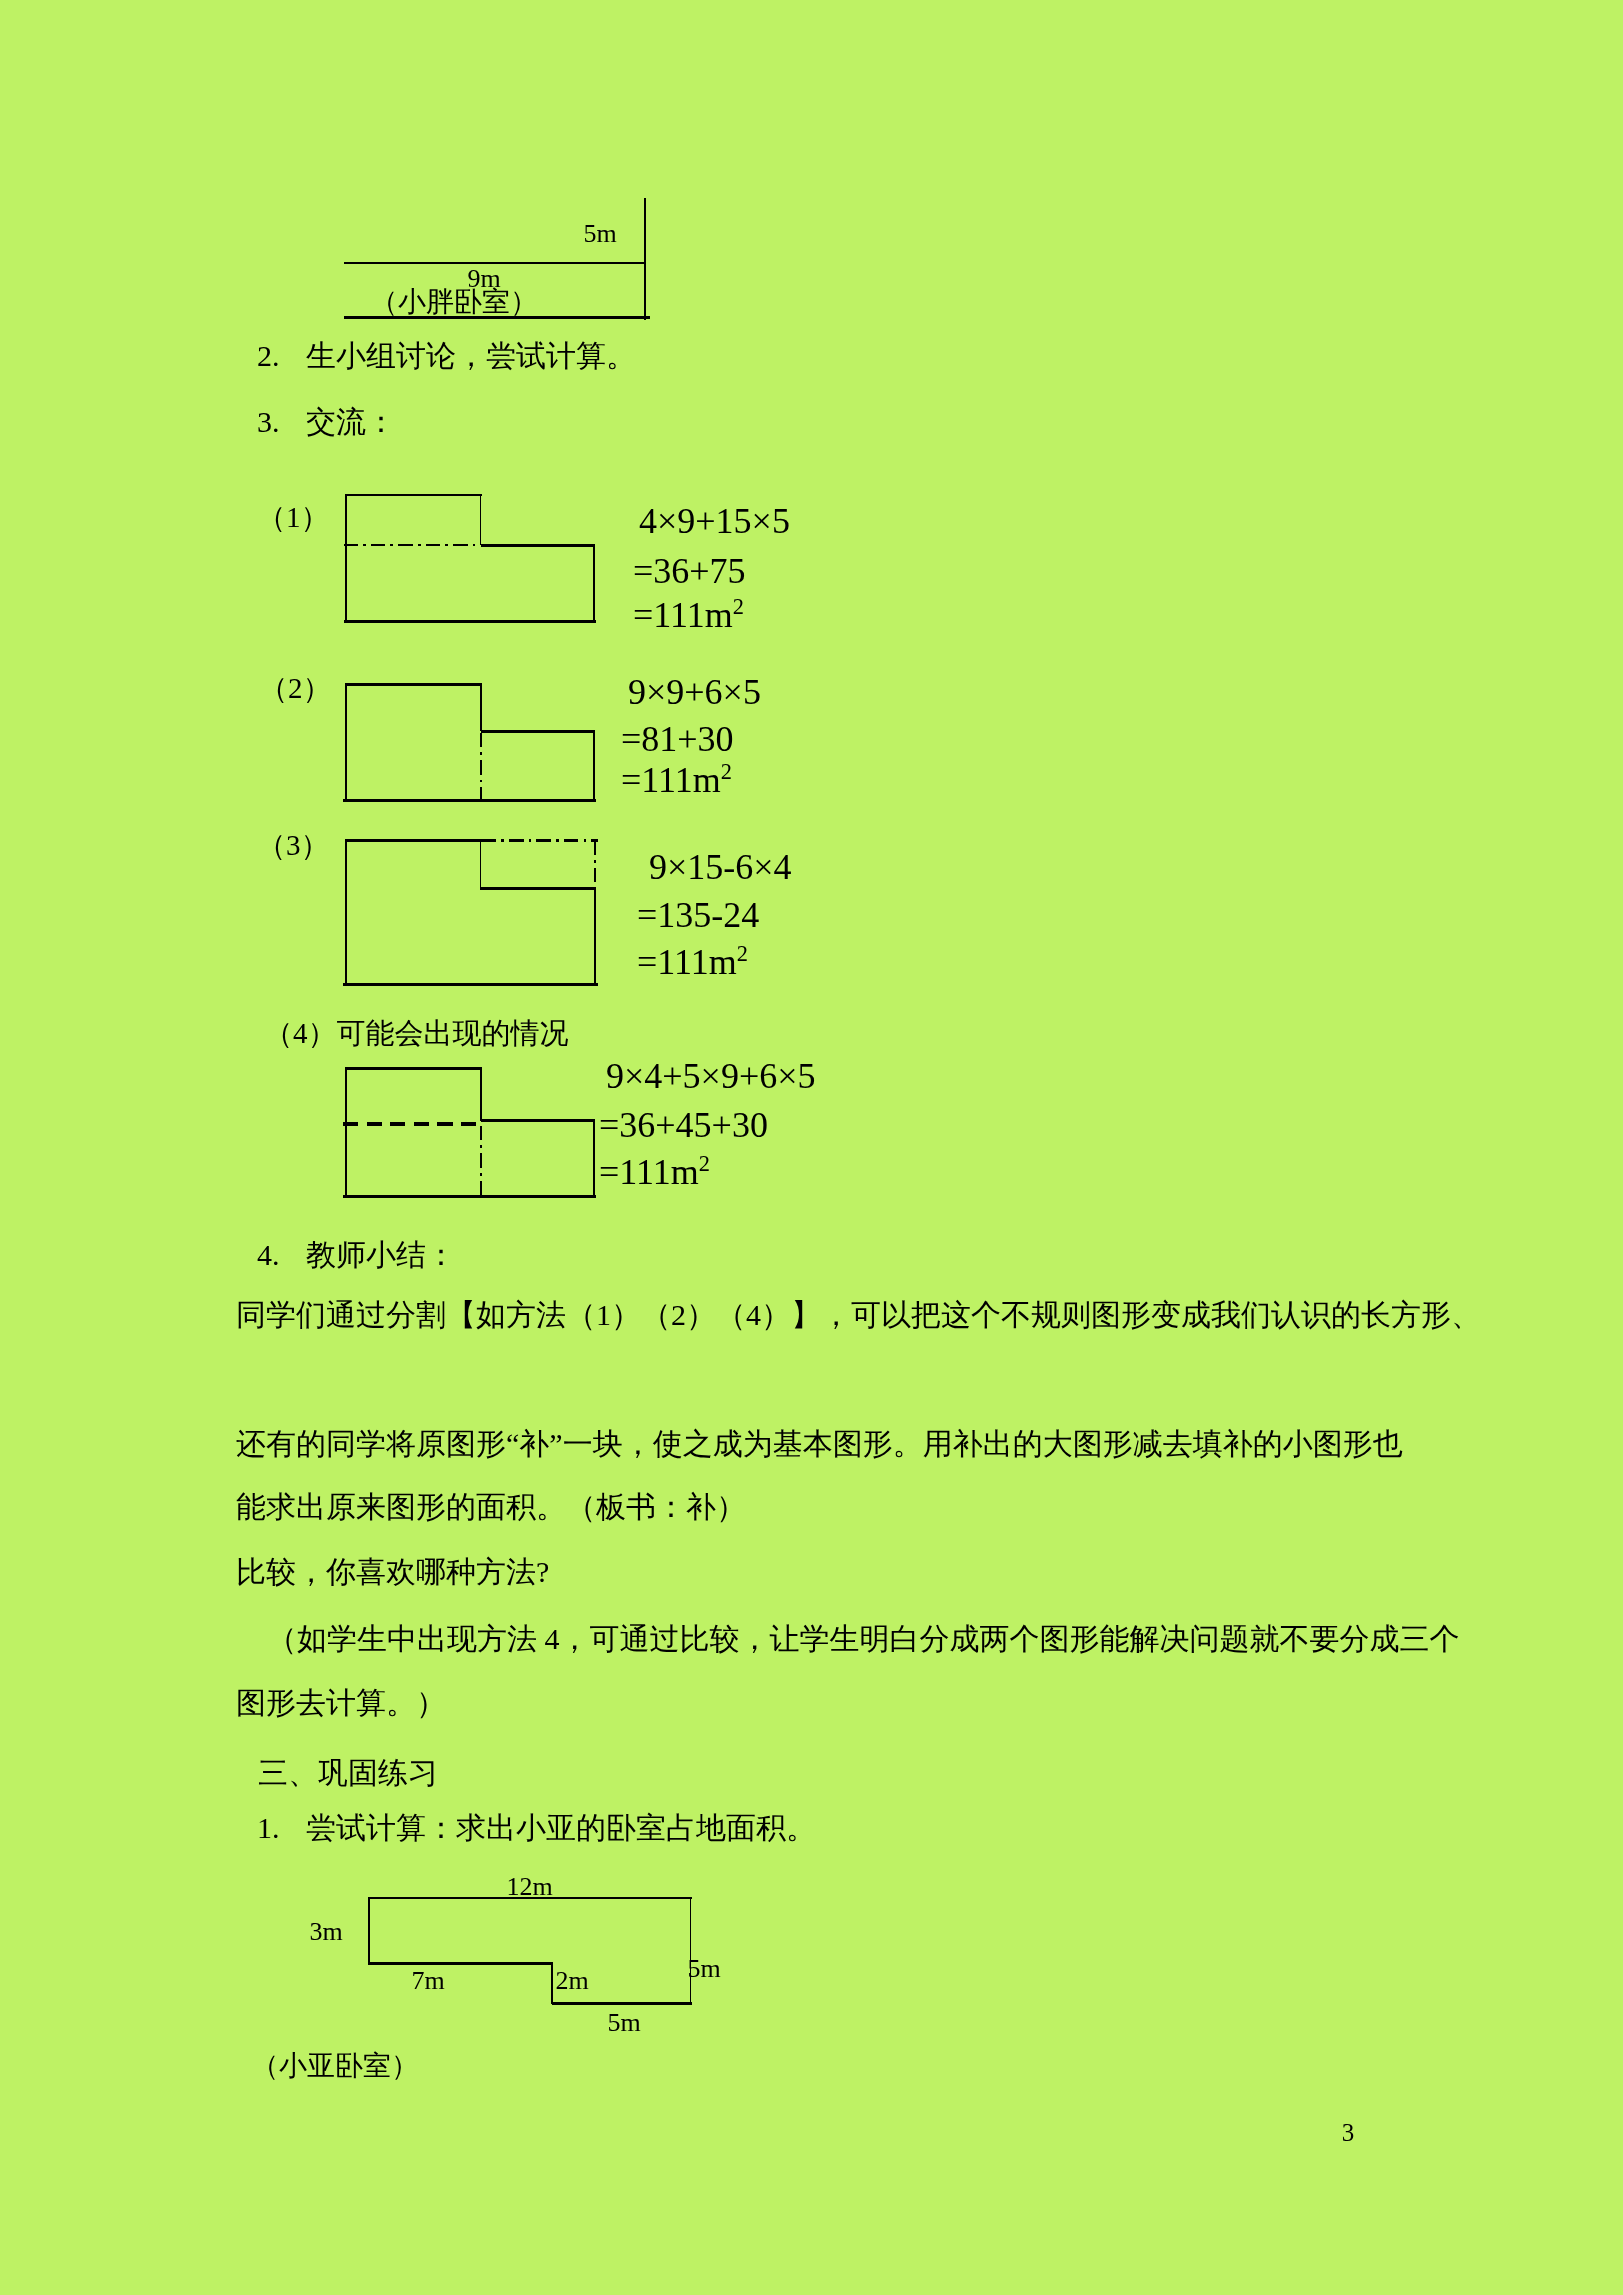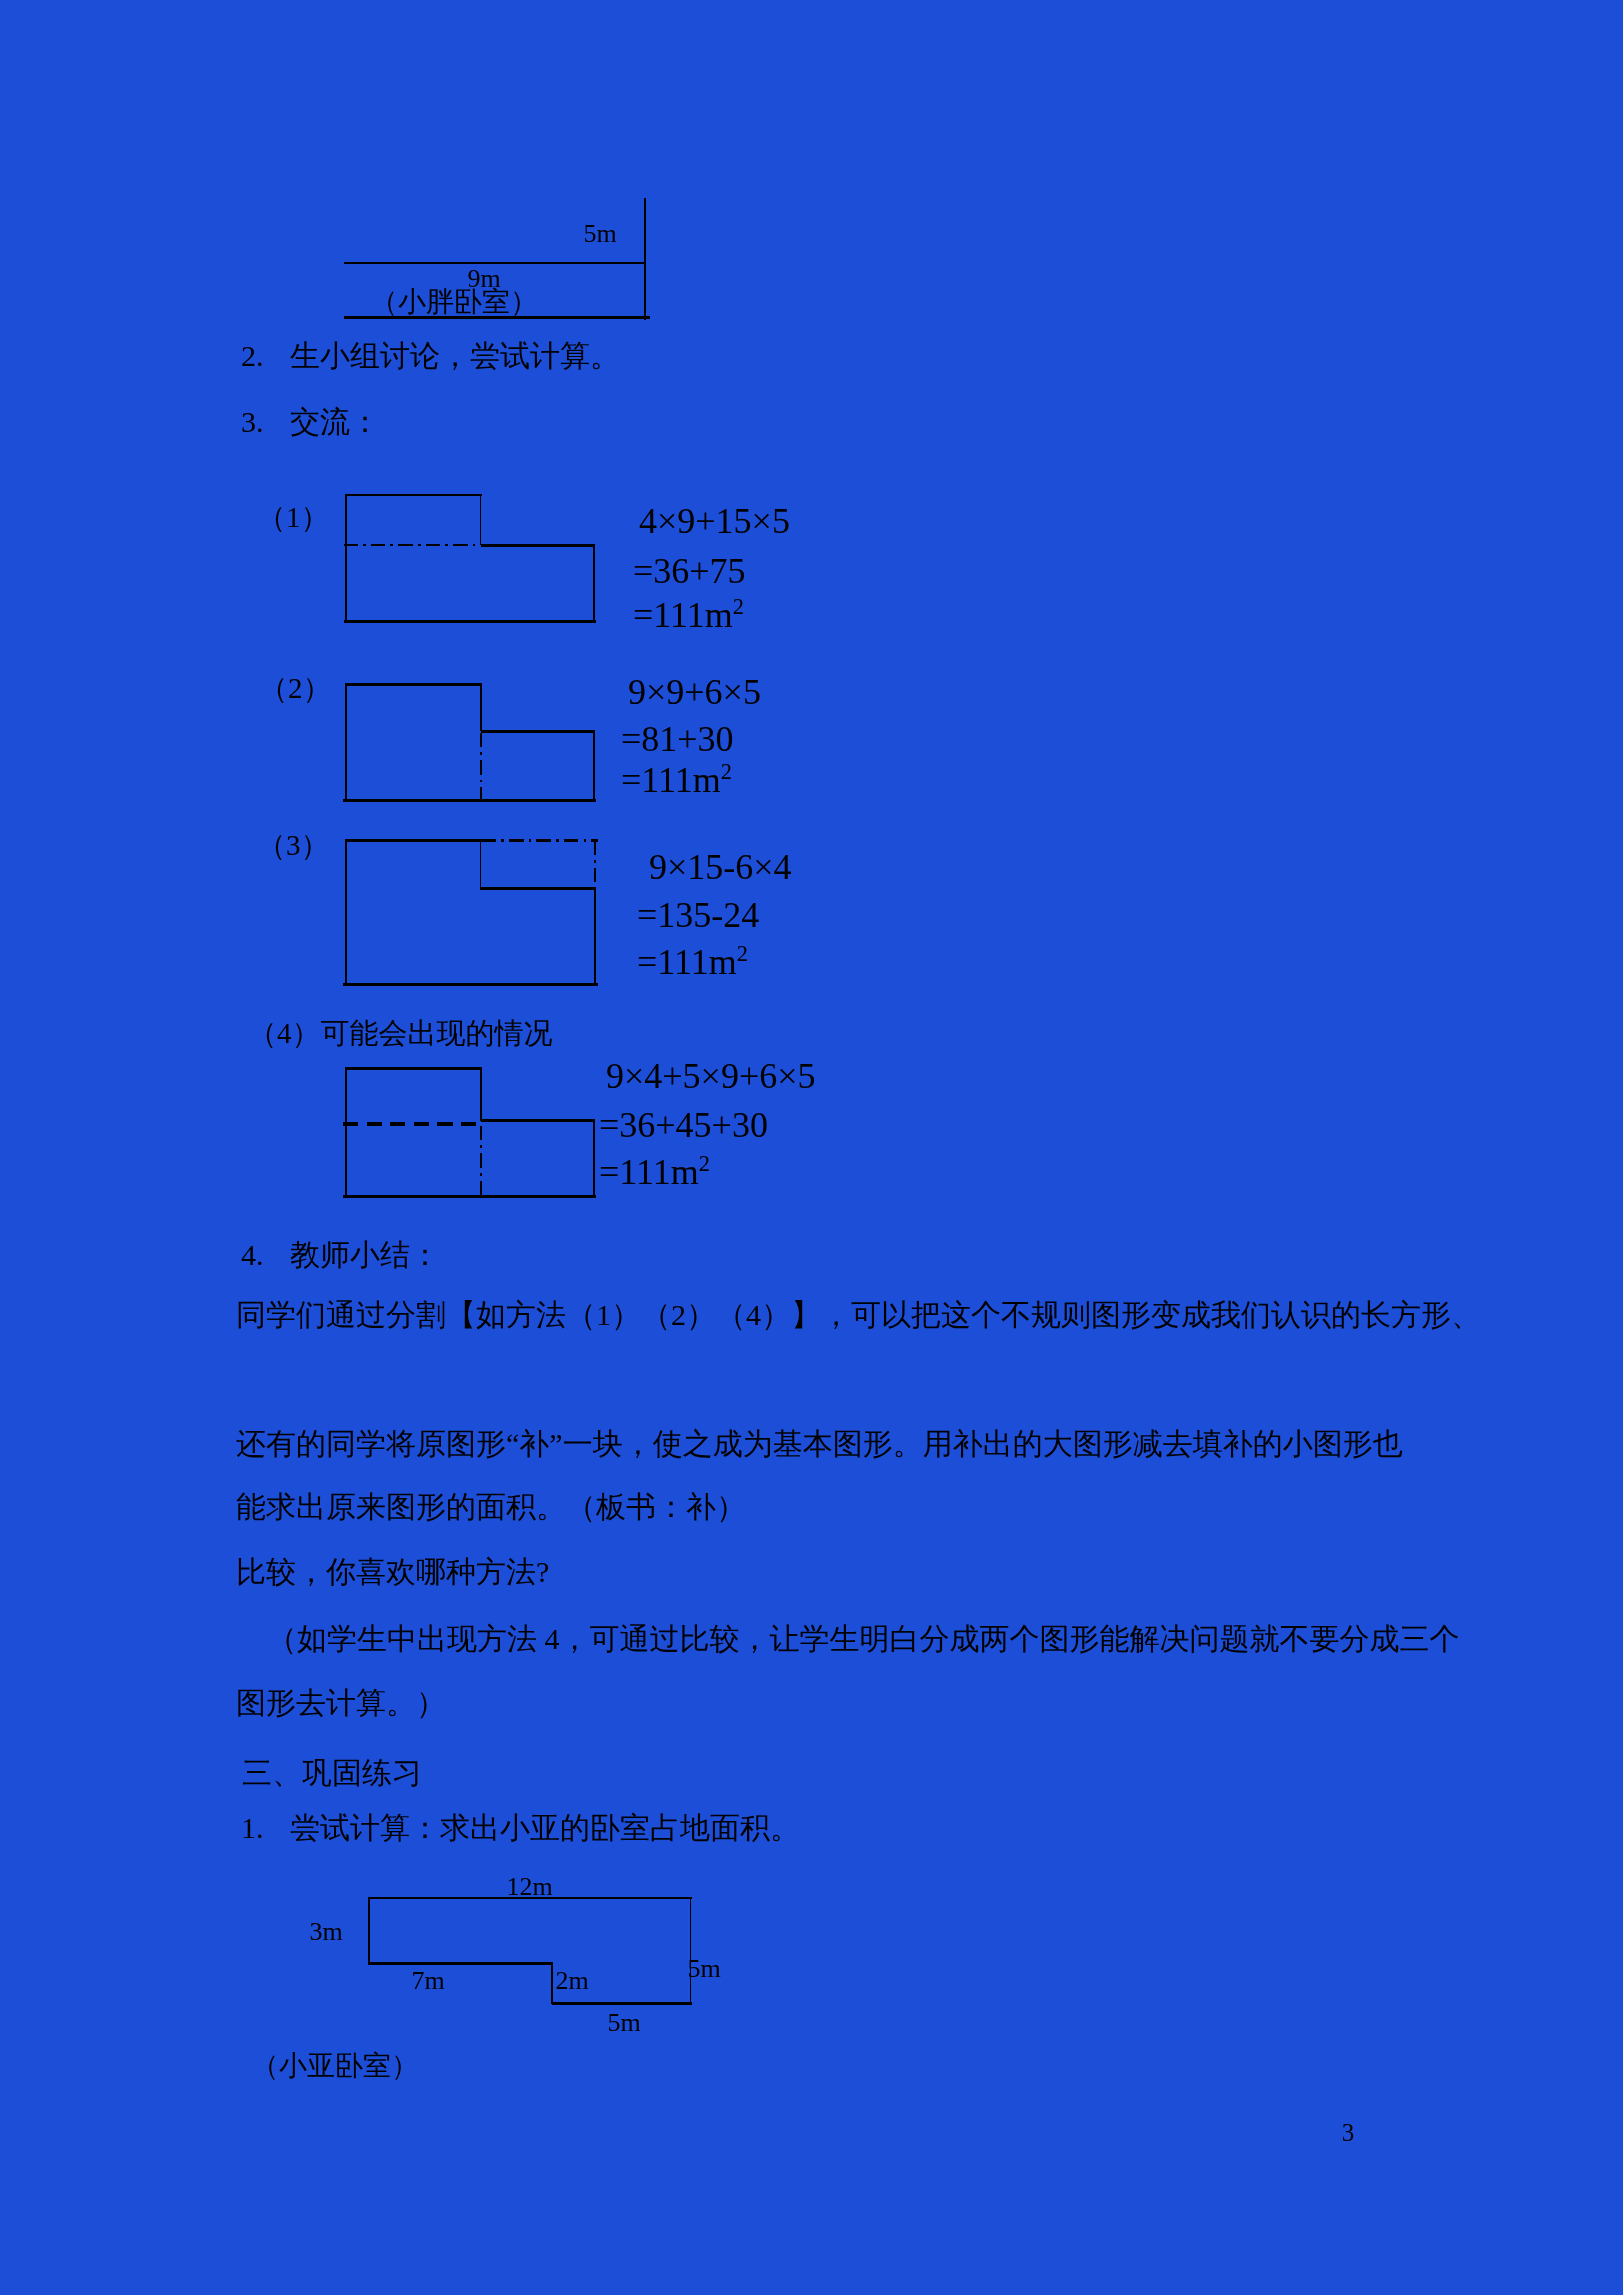--- a/index.html
+++ b/index.html
@@ -1,24 +1,24 @@
 <!DOCTYPE html>
 <html style="font-size:9px"><head>
 <meta charset="utf-8">
 <style>
   html,body{margin:0;padding:0;background:#888;}
   #page{
     position:relative;
     width:1623px;height:2295px;
-    background:#1d4ed8;
+    background:#bef264;
     color:#000;
     font-family:"Liberation Serif","DejaVu Serif",serif;
     overflow:hidden;
   }
-  .row{position:absolute;white-space:nowrap;font-size:30px;line-height:35px;}
+  .row{position:absolute;white-space:nowrap;font-size:30px;line-height:35px;margin-left:16px;}
   .row .num{display:inline-block;min-width:49px;}
   .row.h4 .num{min-width:72px;}
   .para{position:absolute;left:236px;font-size:30px;line-height:35px;white-space:nowrap;}
   .mlabel{position:absolute;font-size:29px;line-height:33px;white-space:nowrap;}
   .calc{position:absolute;font-size:36px;line-height:39px;white-space:nowrap;}
   .calc sup{font-size:22.4px;line-height:0;vertical-align:super;}
   .dlabel{position:absolute;font-size:26px;line-height:28px;text-align:center;white-space:nowrap;}
   .caption{position:absolute;font-size:28px;line-height:31px;text-align:left;white-space:nowrap;}
   .pageno{position:absolute;font-size:25px;line-height:27px;text-align:center;}
   svg{position:absolute;display:block;}

